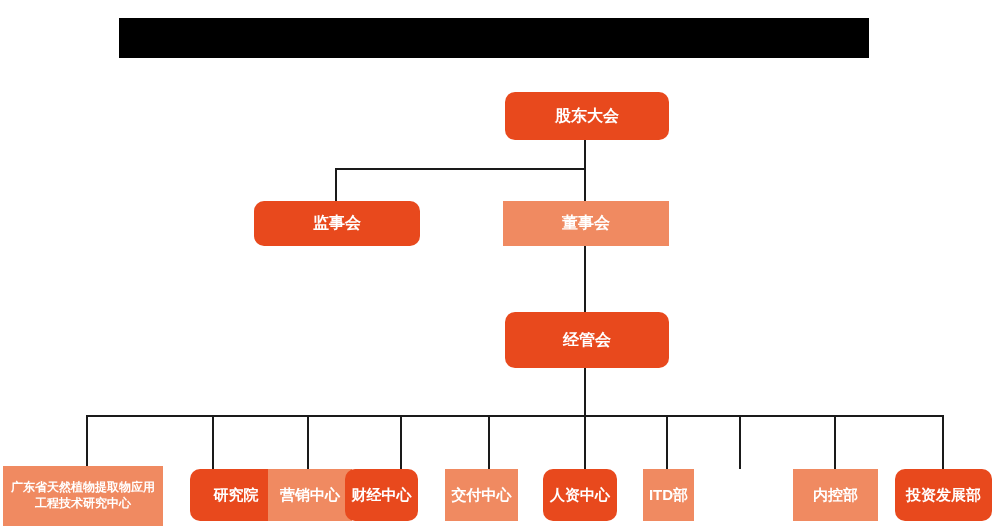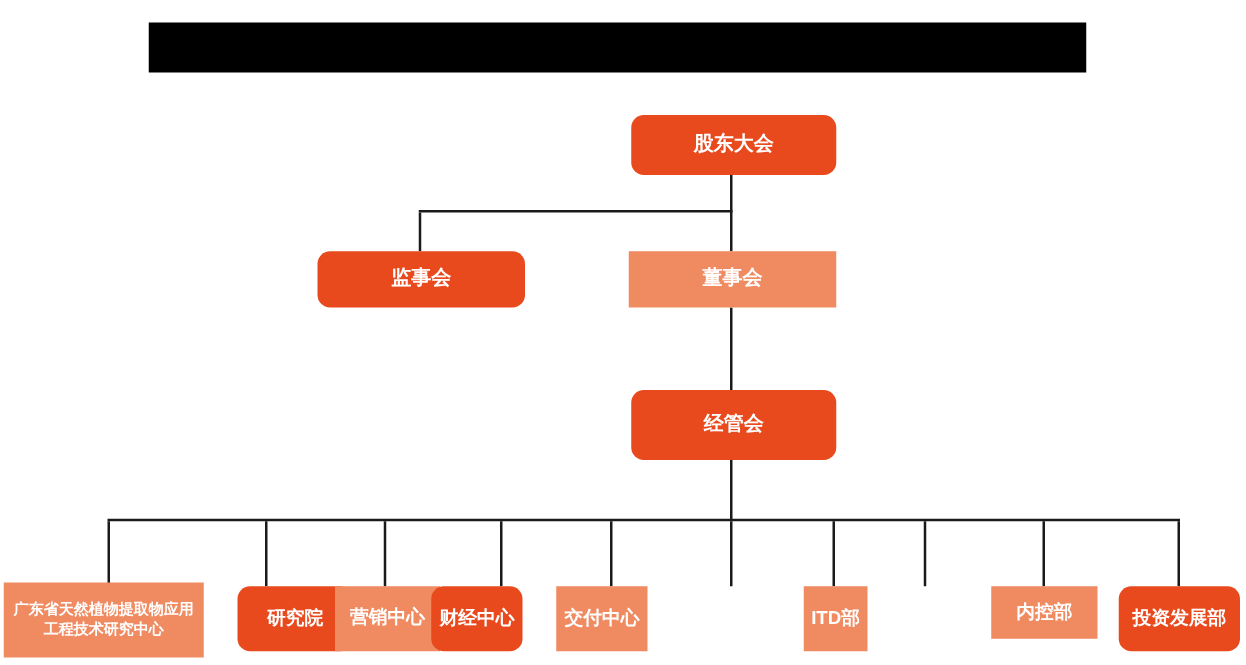--- a/index.html
+++ b/index.html
@@ -49,27 +49,27 @@
   .variant-secondary { background: var(--secondary, #f08a61); }
 
   #n-root        { left: 505px; top:  92px; width: 164px; height: 48px; }
   #n-supervisory { left: 254px; top: 201px; width: 166px; height: 45px; }
   #n-board       { left: 503px; top: 201px; width: 166px; height: 45px; }
   #n-management  { left: 505px; top: 312px; width: 164px; height: 56px; }
 
   .dept { font-size: 15px; }
   #d-0 { left:   3px; top: 466px; width: 160px; height: 60px; font-size: 12px; }
   #d-1 { left: 190px; top: 469px; width:  92px; height: 52px; }
-  #d-2 { left: 268px; top: 469px; width:  84px; height: 52px; font-family: Liberation Mono, monospace; }
+  #d-2 { left: 268px; top: 469px; width:  84px; height: 52px; }
   #d-3 { left: 345px; top: 469px; width:  73px; height: 52px; }
   #d-4 { left: 445px; top: 469px; width:  73px; height: 52px; }
   #d-5 { left: 543px; top: 469px; width:  74px; height: 52px; }
   #d-6 { left: 643px; top: 469px; width:  51px; height: 52px; }
   #d-7 { left: 711px; top: 469px; width:  59px; height: 52px; }
-  #d-8 { left: 793px; top: 469px; width:  85px; height: 42px; }
+  #d-8 { left: 793px; top: 469px; width:  85px; height: 52px; }
   #d-9 { left: 895px; top: 469px; width:  97px; height: 52px; }
 </style>
 </head>
 <body style="background: rgb(255, 255, 255);">
 
 <div id="canvas">
 
   <div id="redacted-bar"></div>
 
   <div>
@@ -114,20 +114,23 @@
   </div>
   <div class="node dept variant-secondary" id="d-2">
     <span>营销中心</span>
   </div>
   <div class="node dept variant-primary" id="d-3">
     <span>财经中心</span>
   </div>
   <div class="node dept variant-secondary" id="d-4">
     <span>交付中心</span>
   </div>
+  <div class="node dept variant-primary" id="d-5">
+    <span>人资中心</span>
+  </div>
   <div class="node dept variant-secondary" id="d-6">
     <span>ITD部</span>
   </div>
   <div class="node dept variant-secondary" id="d-8">
     <span>内控部</span>
   </div>
   <div class="node dept variant-primary" id="d-9">
     <span>投资发展部</span>
   </div>
 

